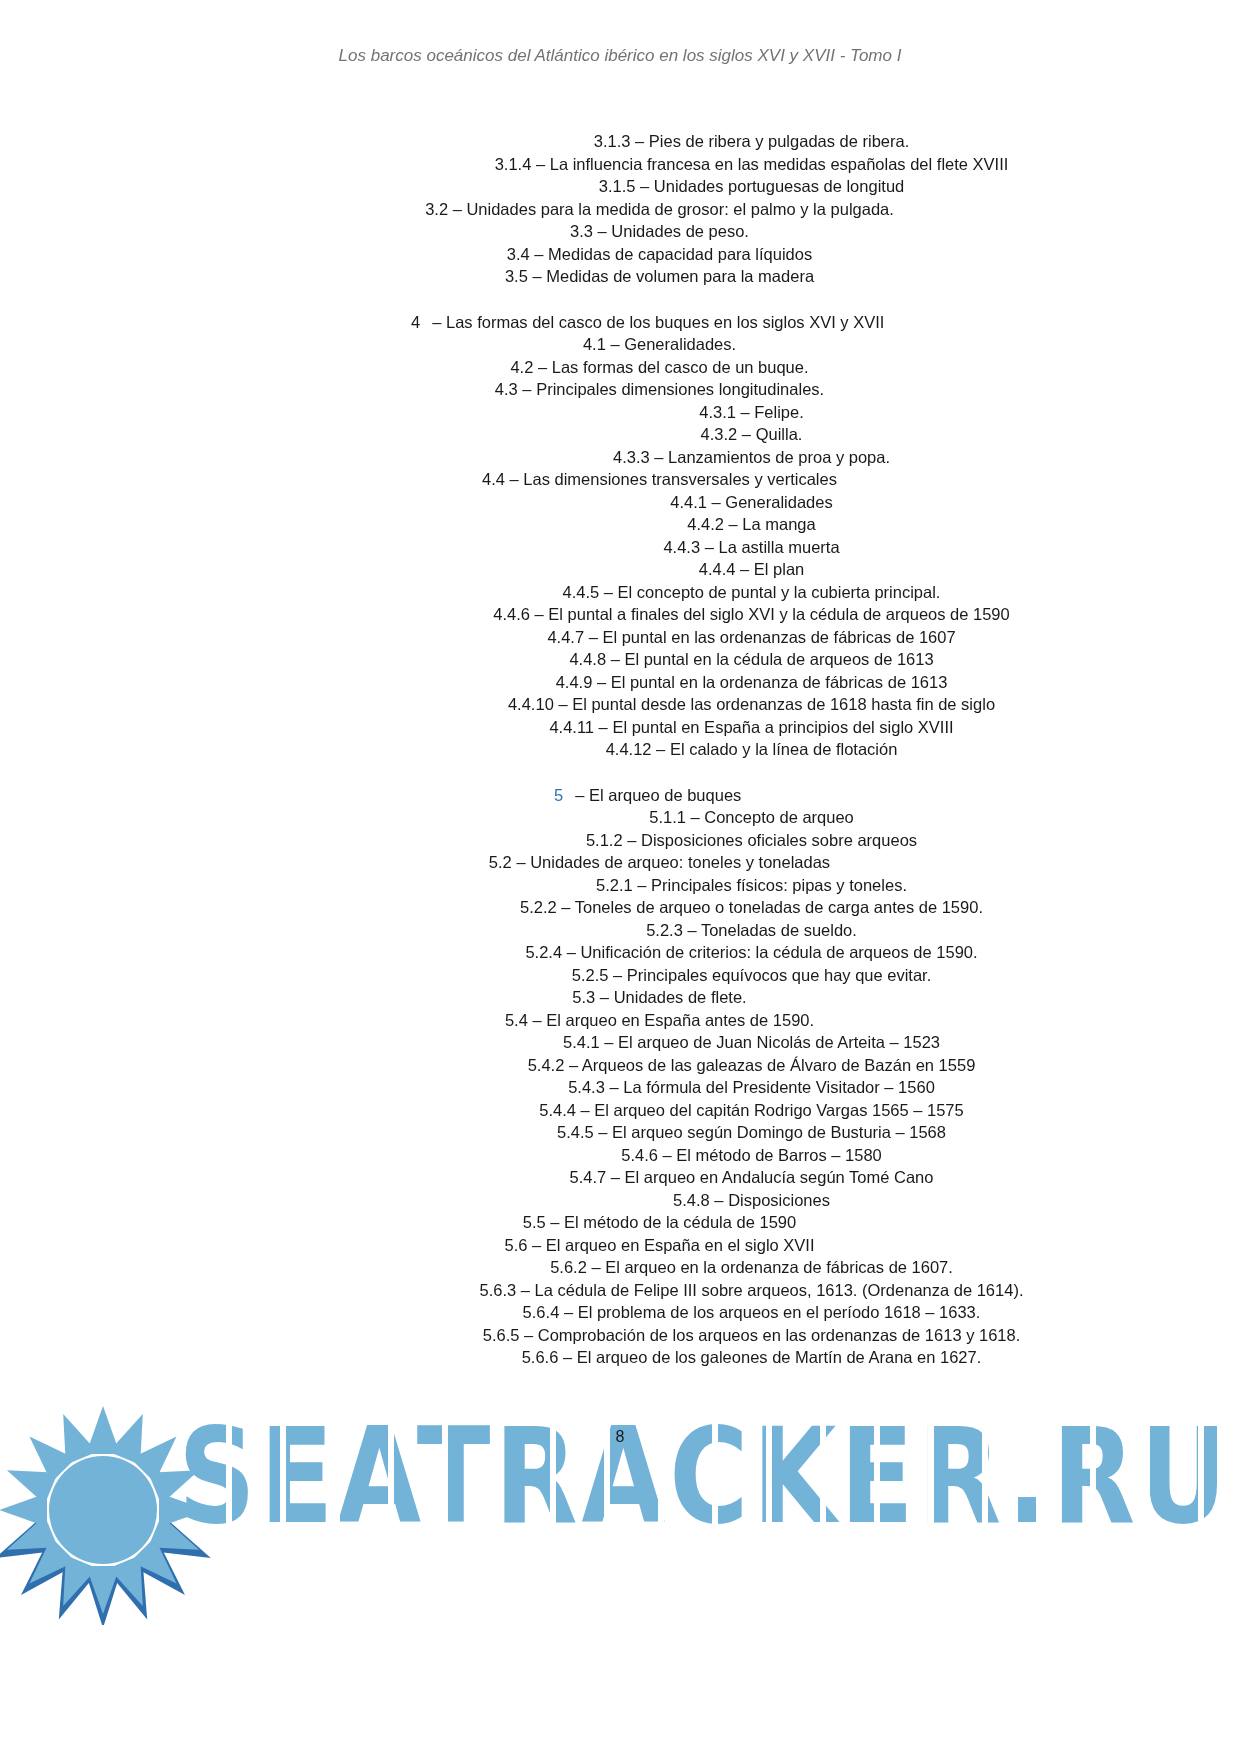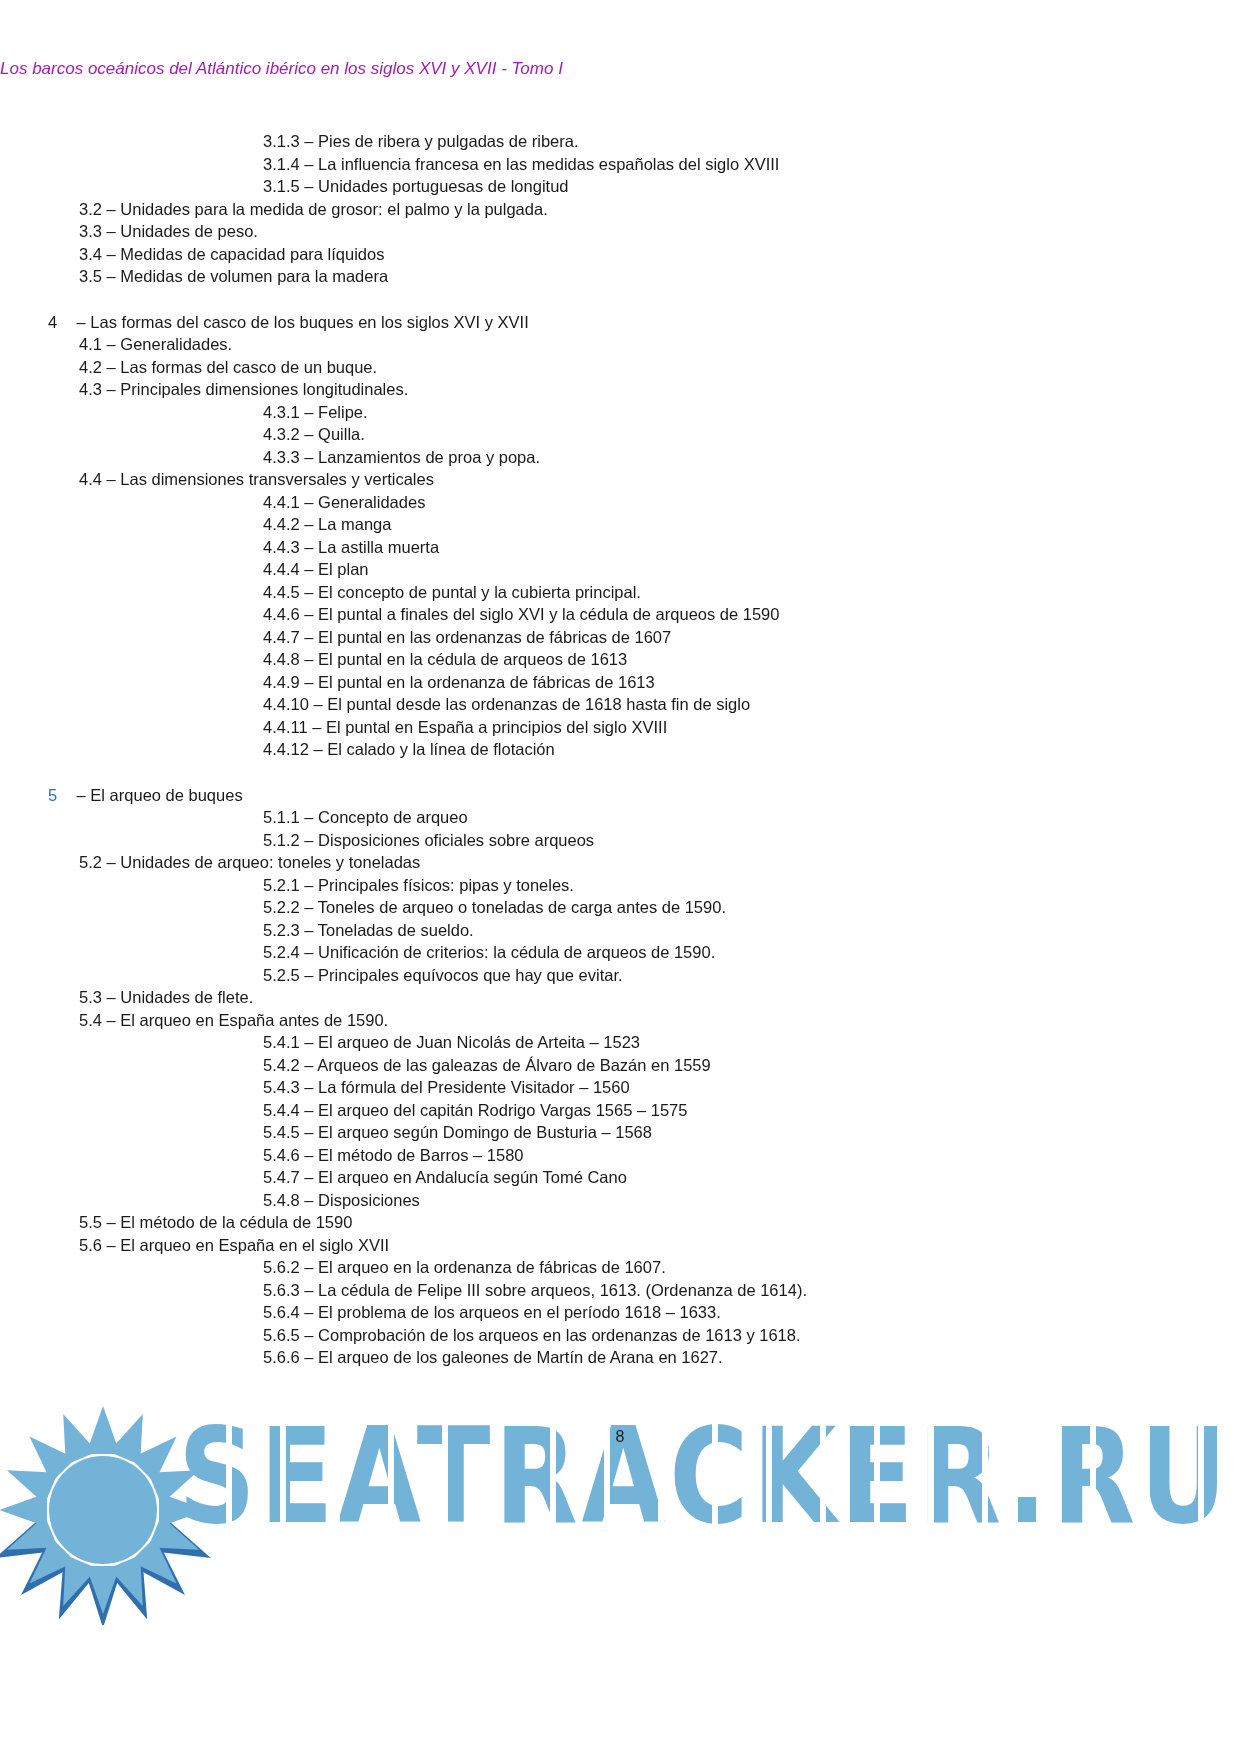--- a/index.html
+++ b/index.html
@@ -9,35 +9,36 @@
     background: #ffffff;
     font-family: "Liberation Sans", sans-serif;
     color: #1a1a1a;
     position: relative;
     overflow: hidden;
   }
   .page { position: absolute; inset: 0; }
 
   .running-header {
     position: absolute;
-    top: 59px;
+    top: 46px;
     left: 0;
     width: 100%;
-    text-align: left;
+    text-align: center;
     font-style: italic;
     font-size: 17px;
-    color: #a21caf;
+    color: #737373;
   }
 
   .toc {
     position: absolute;
     top: 130px;
     left: 0;
     right: 0;
     font-size: 16.5px;
+    text-align: center;
   }
   .toc-item {
     line-height: 22.5px;
     white-space: nowrap;
   }
   .toc-item.gap { margin-top: 23px; padding-left: 48px; }
   .level-1 { padding-left: 133px; }
   .level-2 { padding-left: 79px; }
   .level-3 { padding-left: 263px; }
   .level-1 .num { display: inline-block; min-width: 24px; }
@@ -91,21 +92,21 @@
 </style>
 </head>
 <body>
 
 <div class="page">
 
   <div class="running-header">Los barcos oceánicos del Atlántico ibérico en los siglos XVI y XVII - Tomo I</div>
 
   <div class="toc">
       <div class="toc-item level-3"><span class="num">3.1.3</span> – <span>Pies de ribera y pulgadas de ribera.</span></div>
-      <div class="toc-item level-3"><span class="num">3.1.4</span> – <span>La influencia francesa en las medidas españolas del siglo XVIII</span></div>
+      <div class="toc-item level-3"><span class="num">3.1.4</span> – <span>La influencia francesa en las medidas españolas del flete XVIII</span></div>
       <div class="toc-item level-3"><span class="num">3.1.5</span> – <span>Unidades portuguesas de longitud</span></div>
       <div class="toc-item level-2"><span class="num">3.2</span> – <span>Unidades para la medida de grosor: el palmo y la pulgada.</span></div>
       <div class="toc-item level-2"><span class="num">3.3</span> – <span>Unidades de peso.</span></div>
       <div class="toc-item level-2"><span class="num">3.4</span> – <span>Medidas de capacidad para líquidos</span></div>
       <div class="toc-item level-2"><span class="num">3.5</span> – <span>Medidas de volumen para la madera</span></div>
       <div class="toc-item level-1 gap"><span class="num">4</span> – <span>Las formas del casco de los buques en los siglos XVI y XVII</span></div>
       <div class="toc-item level-2"><span class="num">4.1</span> – <span>Generalidades.</span></div>
       <div class="toc-item level-2"><span class="num">4.2</span> – <span>Las formas del casco de un buque.</span></div>
       <div class="toc-item level-2"><span class="num">4.3</span> – <span>Principales dimensiones longitudinales.</span></div>
       <div class="toc-item level-3"><span class="num">4.3.1</span> – <span>Felipe.</span></div>

